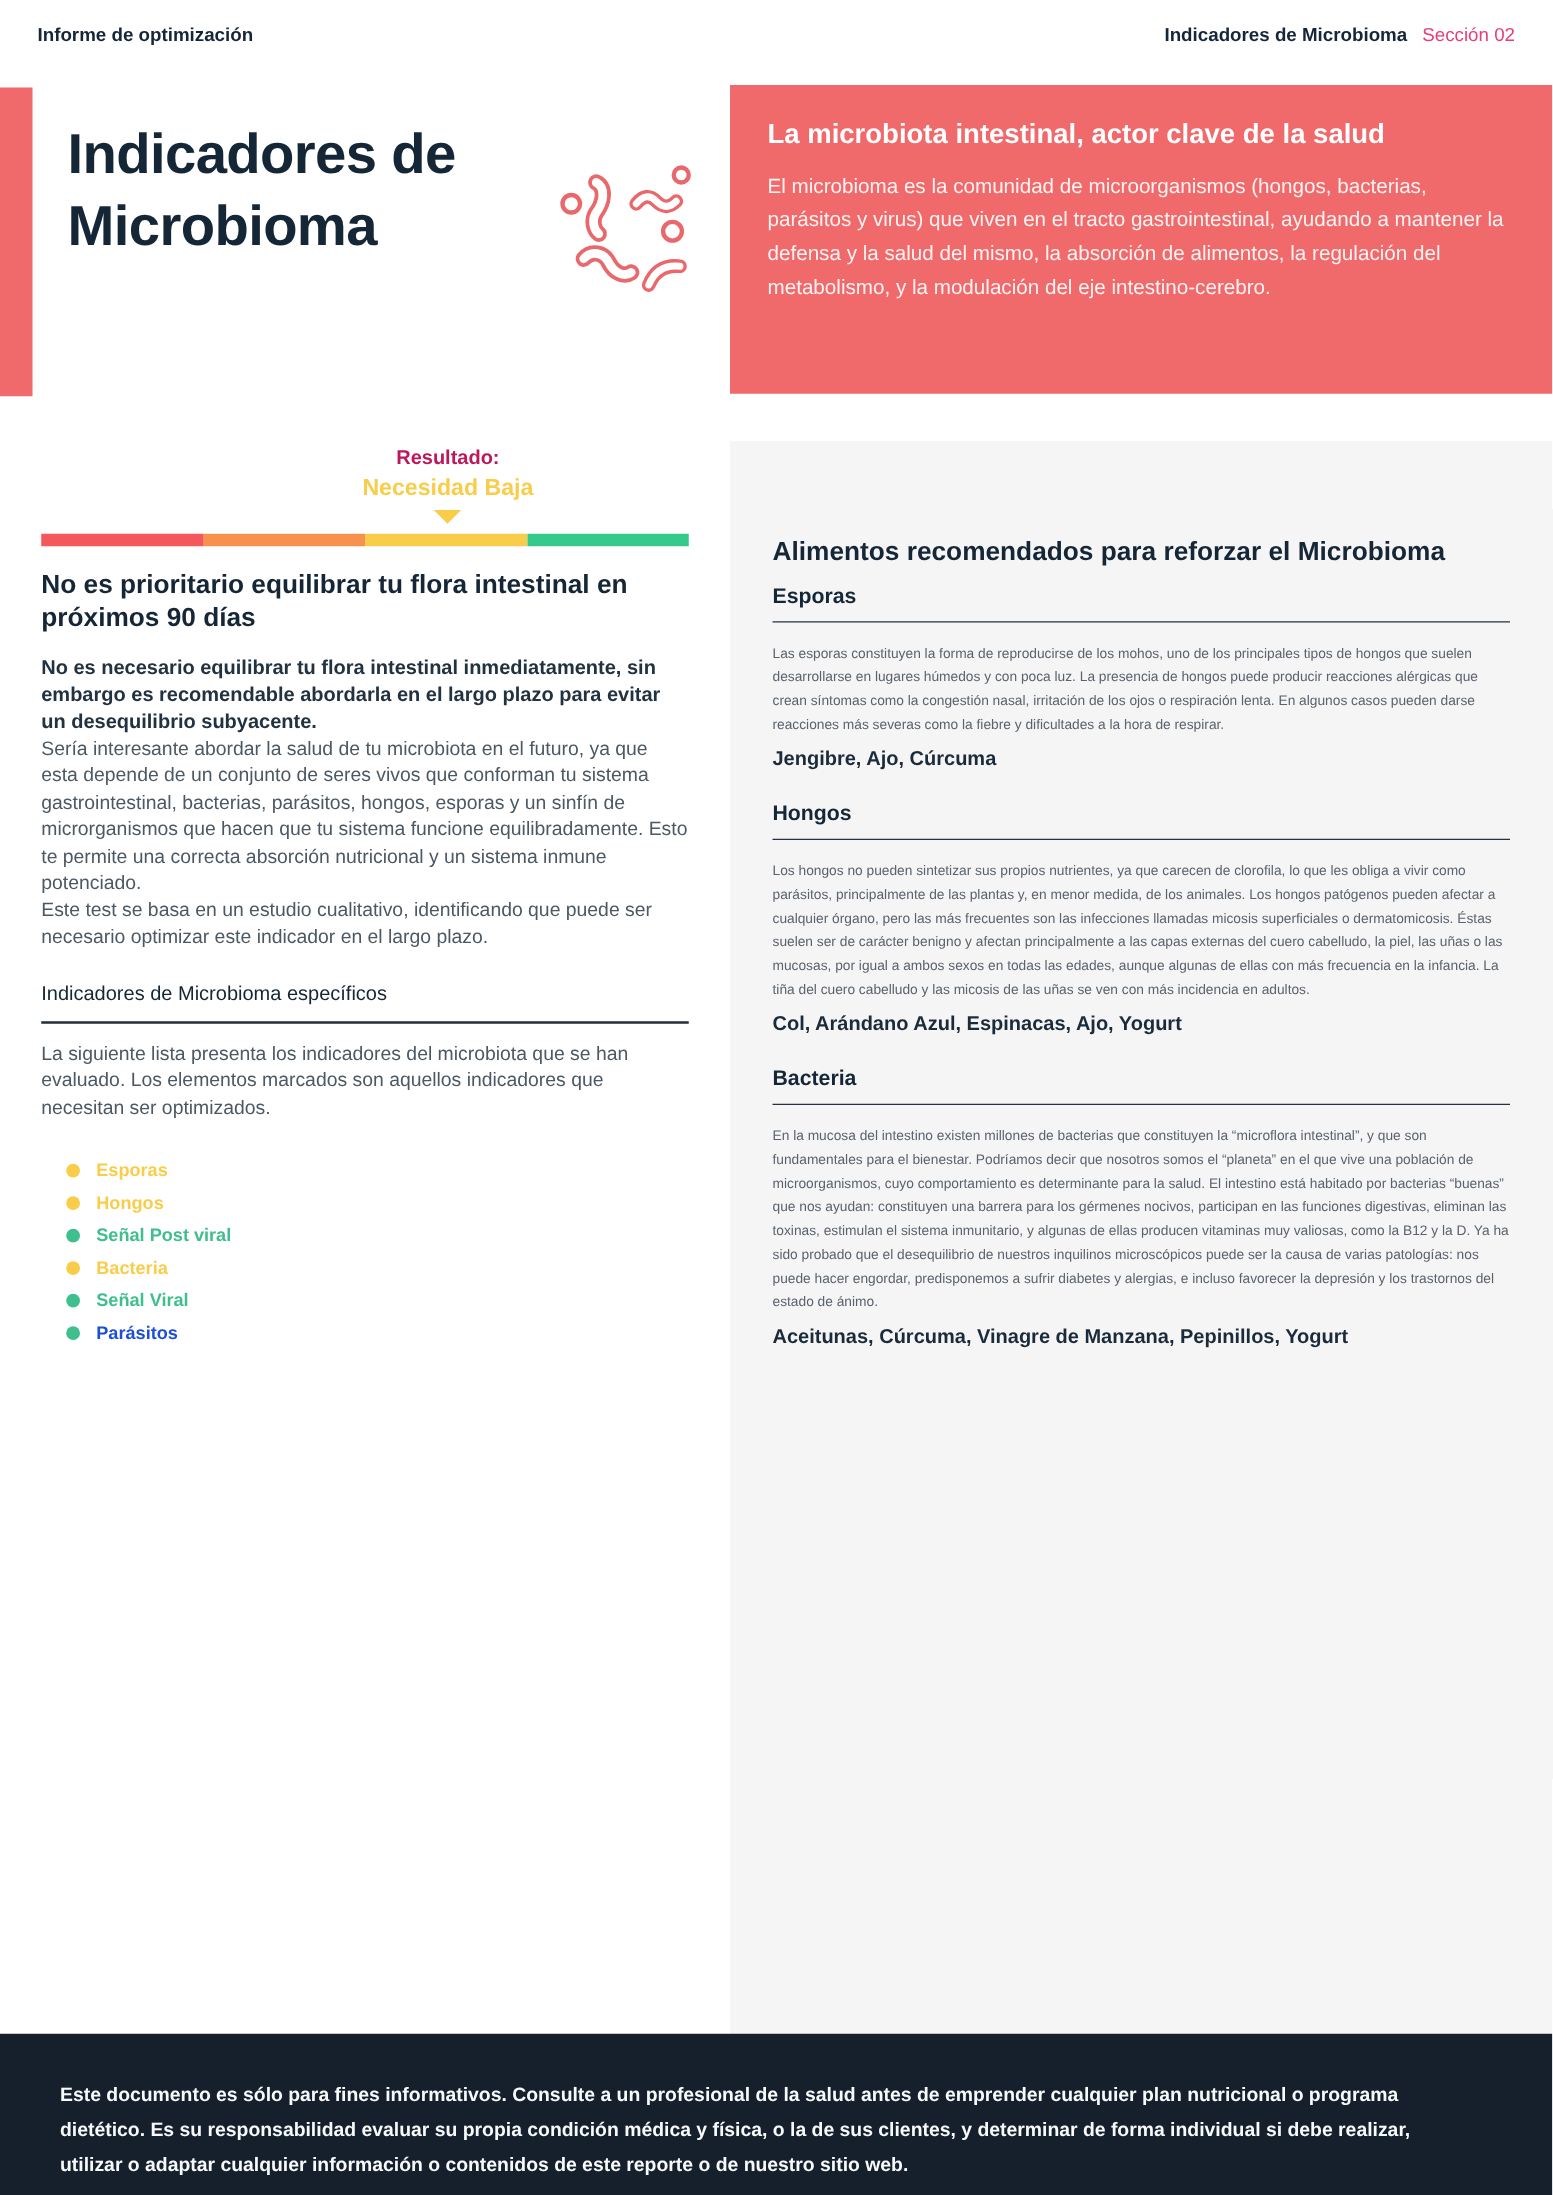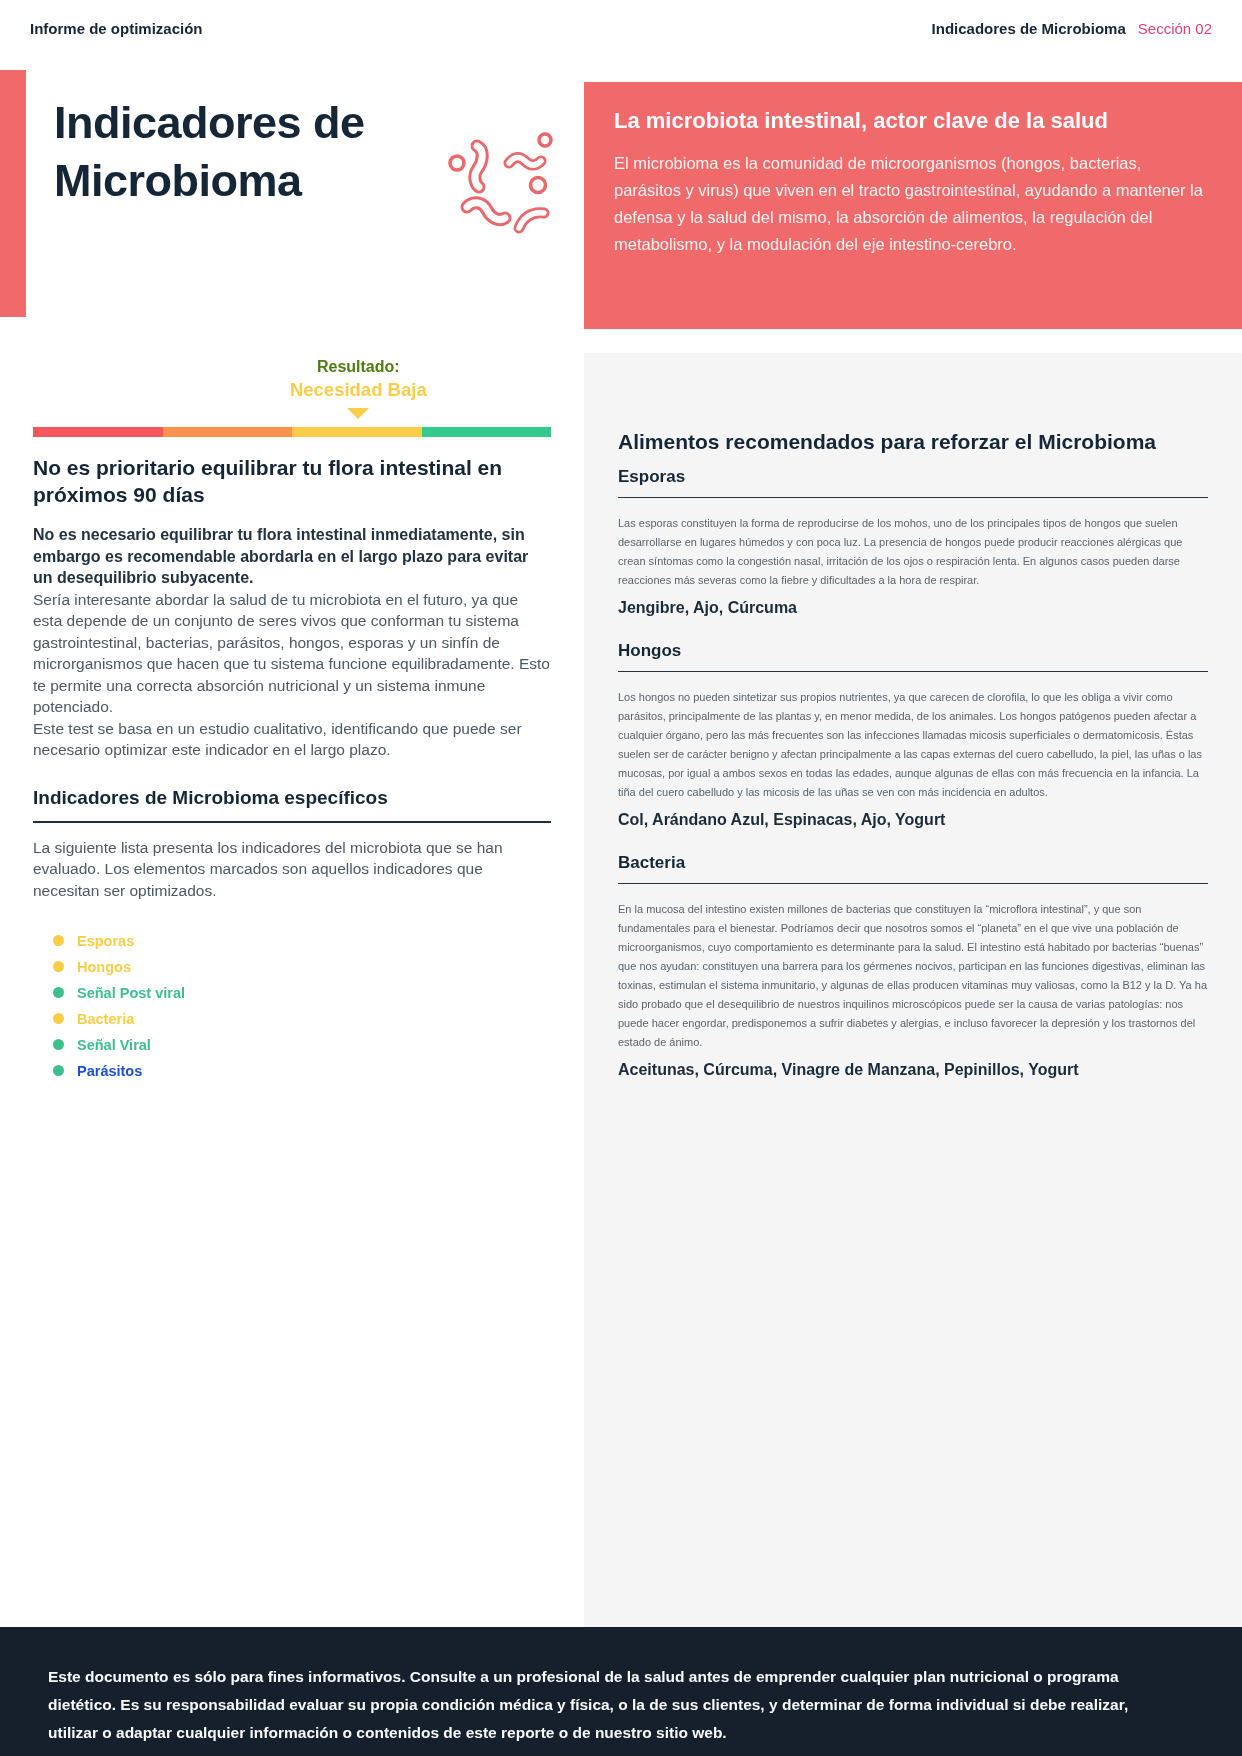--- a/index.html
+++ b/index.html
@@ -13,38 +13,38 @@
   .top-header .right { display:flex; gap:12px; align-items:center; }
   .top-header .right .doc { font-size:15px; font-weight:700; color:#16263A; }
   .top-header .right .section { font-size:15px; font-weight:400; color:#E83E78; }
 
   
   .accent-bar { position:absolute; left:0; top:70px; width:26px; height:247px; background:#F0696B; }
   .hero-title { position:absolute; left:54px; top:94px; width:370px; font-size:45px; line-height:58px; font-weight:700; color:#152636; letter-spacing:-0.5px; }
   .microbes { position:absolute; left:447px; top:130px; }
 
   
-  .intro-box { position:absolute; left:584px; top:82px; width:658px; height:247px; background:#F0696B; padding:26px 32px 0 30px; }
+  .intro-box { position:absolute; left:584px; top:68px; width:658px; height:247px; background:#F0696B; padding:26px 32px 0 30px; }
   .intro-box h2 { color:#ffffff; font-size:22px; font-weight:700; margin-bottom:16px; }
   .intro-box p { color:#FDF3F2; font-size:16.5px; line-height:27px; font-weight:500; }
 
   
   .left-col { position:absolute; left:33px; top:358px; width:518px; }
   .result-head { position:relative; width:250px; text-align:center; }
-  .result-label { font-size:16px; font-weight:700; color:#4d7c0f; }
+  .result-label { font-size:16px; font-weight:700; color:#be185d; }
   .result-value { font-size:18.5px; font-weight:700; margin-top:3px; }
   .marker-triangle { width:0; height:0; margin:7px auto 0; border-left:11px solid transparent; border-right:11px solid transparent; border-top:11px solid #F9CD49; }
   .meter { display:flex; width:518px; height:10px; margin-top:8px; }
   .meter .seg { flex:1; }
 
   .assess-heading { margin-top:17px; font-size:21px; line-height:27px; font-weight:700; color:#152636; width:490px; }
   .assess-lead { margin-top:16px; font-size:16px; line-height:21.5px; font-weight:700; color:#223240; }
   .assess-body p { font-size:15.5px; line-height:21.5px; color:#4C5964; }
 
-  .spec-heading { margin-top:26px; font-size:19px; font-weight:700; color:#152636; padding-bottom:12px; border-bottom:2px solid #222E3A; }
+  .spec-heading { margin-top:26px; font-size:16px; font-weight:400; color:#152636; padding-bottom:12px; border-bottom:2px solid #222E3A; }
   .spec-intro { margin-top:14px; font-size:15.5px; line-height:21.5px; color:#4C5964; }
   .indicator-list { list-style:none; margin-top:32px; padding-left:20px; }
   .indicator-list li { display:flex; align-items:center; gap:13px; margin-bottom:11px; height:15px; }
   .indicator-list .dot { width:11px; height:11px; border-radius:50%; flex:0 0 auto; }
   .indicator-list .lbl { font-size:14.5px; font-weight:700; }
 
   
   .right-col { position:absolute; left:584px; top:353px; width:658px; height:1274px; background:#F5F5F6; padding:70px 34px 0 34px; }
   .rec-title { font-size:21px; line-height:38px; font-weight:700; color:#152636; margin-bottom:6px; }
   .food-section .sec-title { font-size:17px; font-weight:700; color:#152636; padding-bottom:10px; border-bottom:1.5px solid #27323E; margin-bottom:16px; }

